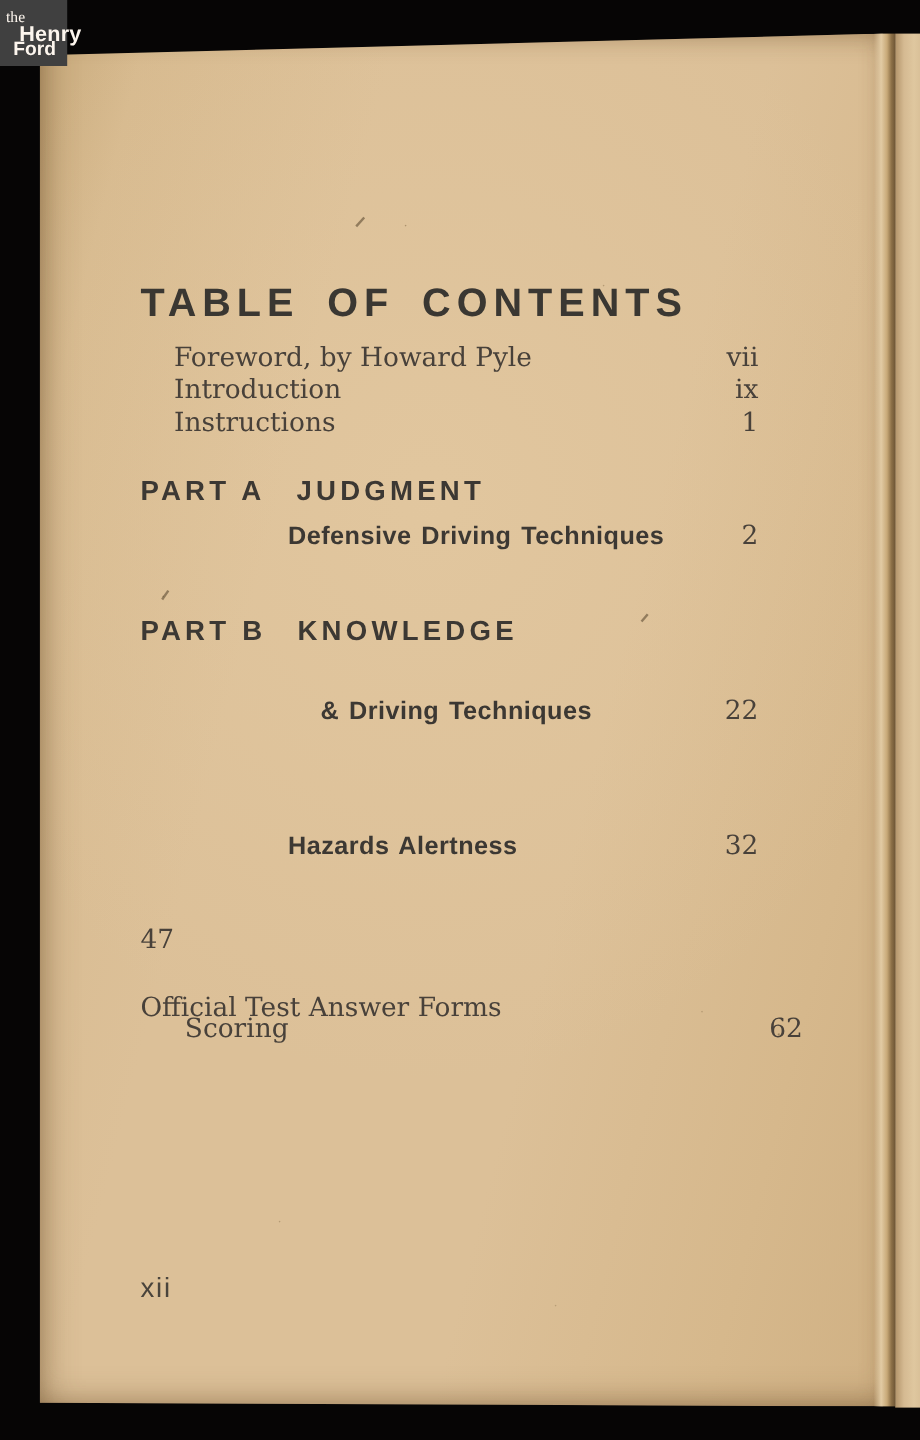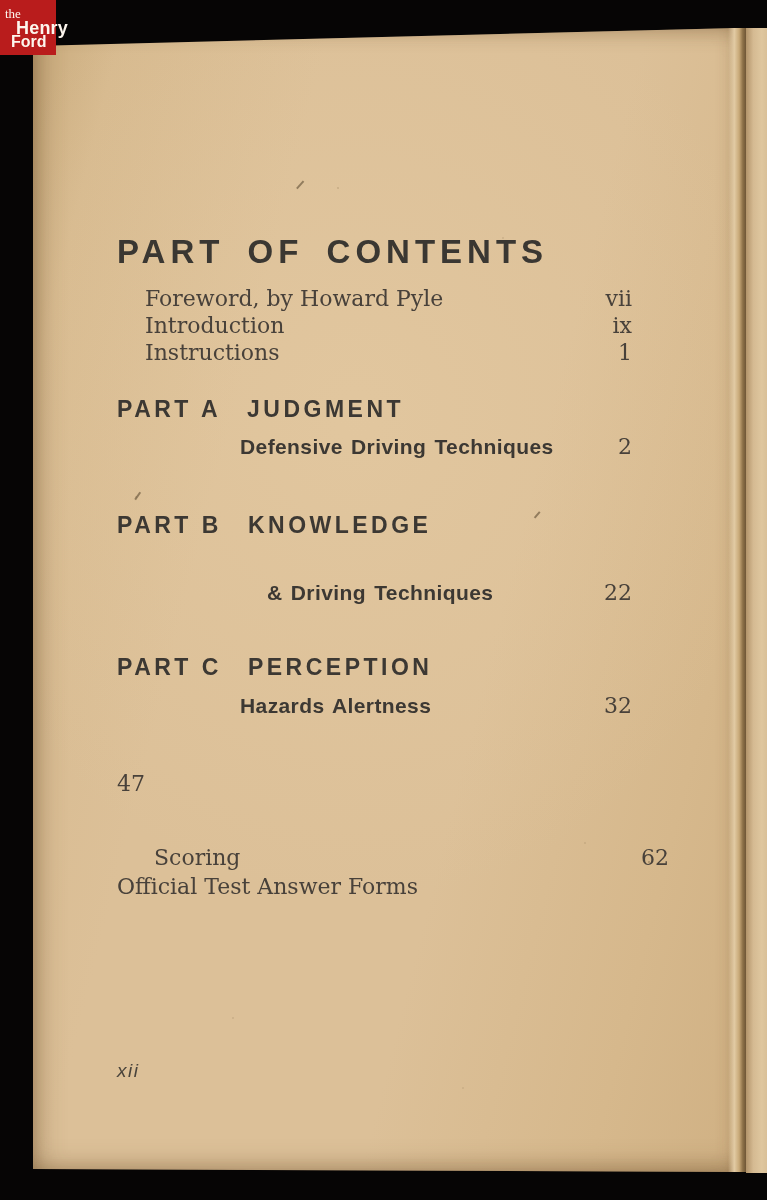--- a/index.html
+++ b/index.html
@@ -55,21 +55,21 @@
   }
   .page2 {
     position: absolute; left: 746px; top: 28px; width: 21px; height: 1145px;
     background: linear-gradient(to right, #b2946a 0%, #d5ba92 35%, #dfc79f 75%, #d9c098 100%);
   }
 
   
   .thf-logo {
     position: absolute; left: 0; top: 0;
     width: 56px; height: 55px;
-    background: #b91c1c;
+    background: #404040;
     z-index: 5;
     color: #fdf6ee;
     line-height: 1;
   }
   .thf-the   { position: absolute; left: 5px;  top: 7px;  font-family: "Liberation Serif", serif; font-size: 13px; }
   .thf-henry { position: absolute; left: 16px; top: 19px; font-weight: 700; font-size: 18px; letter-spacing: 0.2px; text-align: center; }
   .thf-ford  { position: absolute; left: 11px; top: 34px; font-weight: 700; font-size: 16px; }
 
   
   .abs { position: absolute; }
@@ -113,38 +113,37 @@
     font-weight: 700;
     font-size: 21px;
     letter-spacing: 0.4px;
     word-spacing: 2px;
     color: #3c3833;
     line-height: 26px;
     white-space: nowrap;
   }
   .folio {
     font-family: "Liberation Sans", sans-serif;
-    font-size: 19px;
+    font-size: 23px;
     letter-spacing: 1.5px;
     color: #4a443c;
-    font-style: italic;
   }
 </style>
 </head>
 <body>
 
 <div class="stage">
 
   <div class="page">
     <div class="speckles"></div>
     <div class="artifact a1"></div>
     <div class="artifact a2"></div>
     <div class="artifact a3"></div>
 
-    <div class="abs toc-title" style="left:84px; top:206px;">PART OF CONTENTS</div>
+    <div class="abs toc-title" style="left:84px; top:206px;">TABLE OF CONTENTS</div>
 
     <div class="row" style="left:112px; top:257px; width:487px;">
       <span class="serif">Foreword, by Howard Pyle</span>
       <span class="pagenum">vii</span>
     </div>
     <div class="row" style="left:112px; top:284px; width:487px;">
       <span class="serif">Introduction</span>
       <span class="pagenum">ix</span>
     </div>
     <div class="row" style="left:112px; top:311px; width:487px;">
@@ -161,37 +160,34 @@
     </div>
 
     <div class="abs part-heading" style="left:84px; top:483px;">
       <span class="part-id">PART B</span><span>KNOWLEDGE</span>
     </div>
     <div class="row" style="left:234px; top:551px; width:365px;">
       <span class="boldsans">&amp; Driving Techniques</span>
       <span class="pagenum">22</span>
     </div>
 
-    <div class="abs part-heading" style="left:84px; top:625px;">
-      <span class="part-id">PART C</span><span>PERCEPTION</span>
-    </div>
     <div class="row" style="left:207px; top:664px; width:392px;">
       <span class="boldsans">Hazards Alertness</span>
       <span class="pagenum">32</span>
     </div>
 
     <div class="row" style="left:84px; top:742px; width:515px;">
       <span class="pagenum">47</span>
     </div>
 
     <div class="row" style="left:84px; top:816px; width:515px;margin-left:37px;">
       <span class="serif">Scoring</span>
       <span class="pagenum">62</span>
     </div>
-    <div class="row" style="left:84px; top:845px; width:515px;">
+    <div class="row" style="left:84px; top:799px; width:515px;">
       <span class="serif">Official Test Answer Forms</span>
       <span class="pagenum"></span>
     </div>
 
     <div class="abs folio" style="left:84px; top:1032px;">xii</div>
   </div>
 
   <div class="crease"></div>
   <div class="page2"></div>
 

